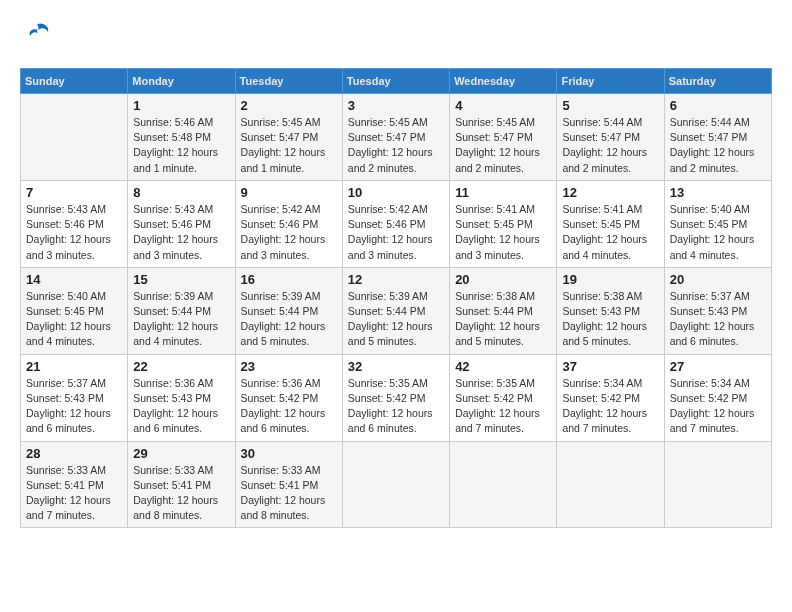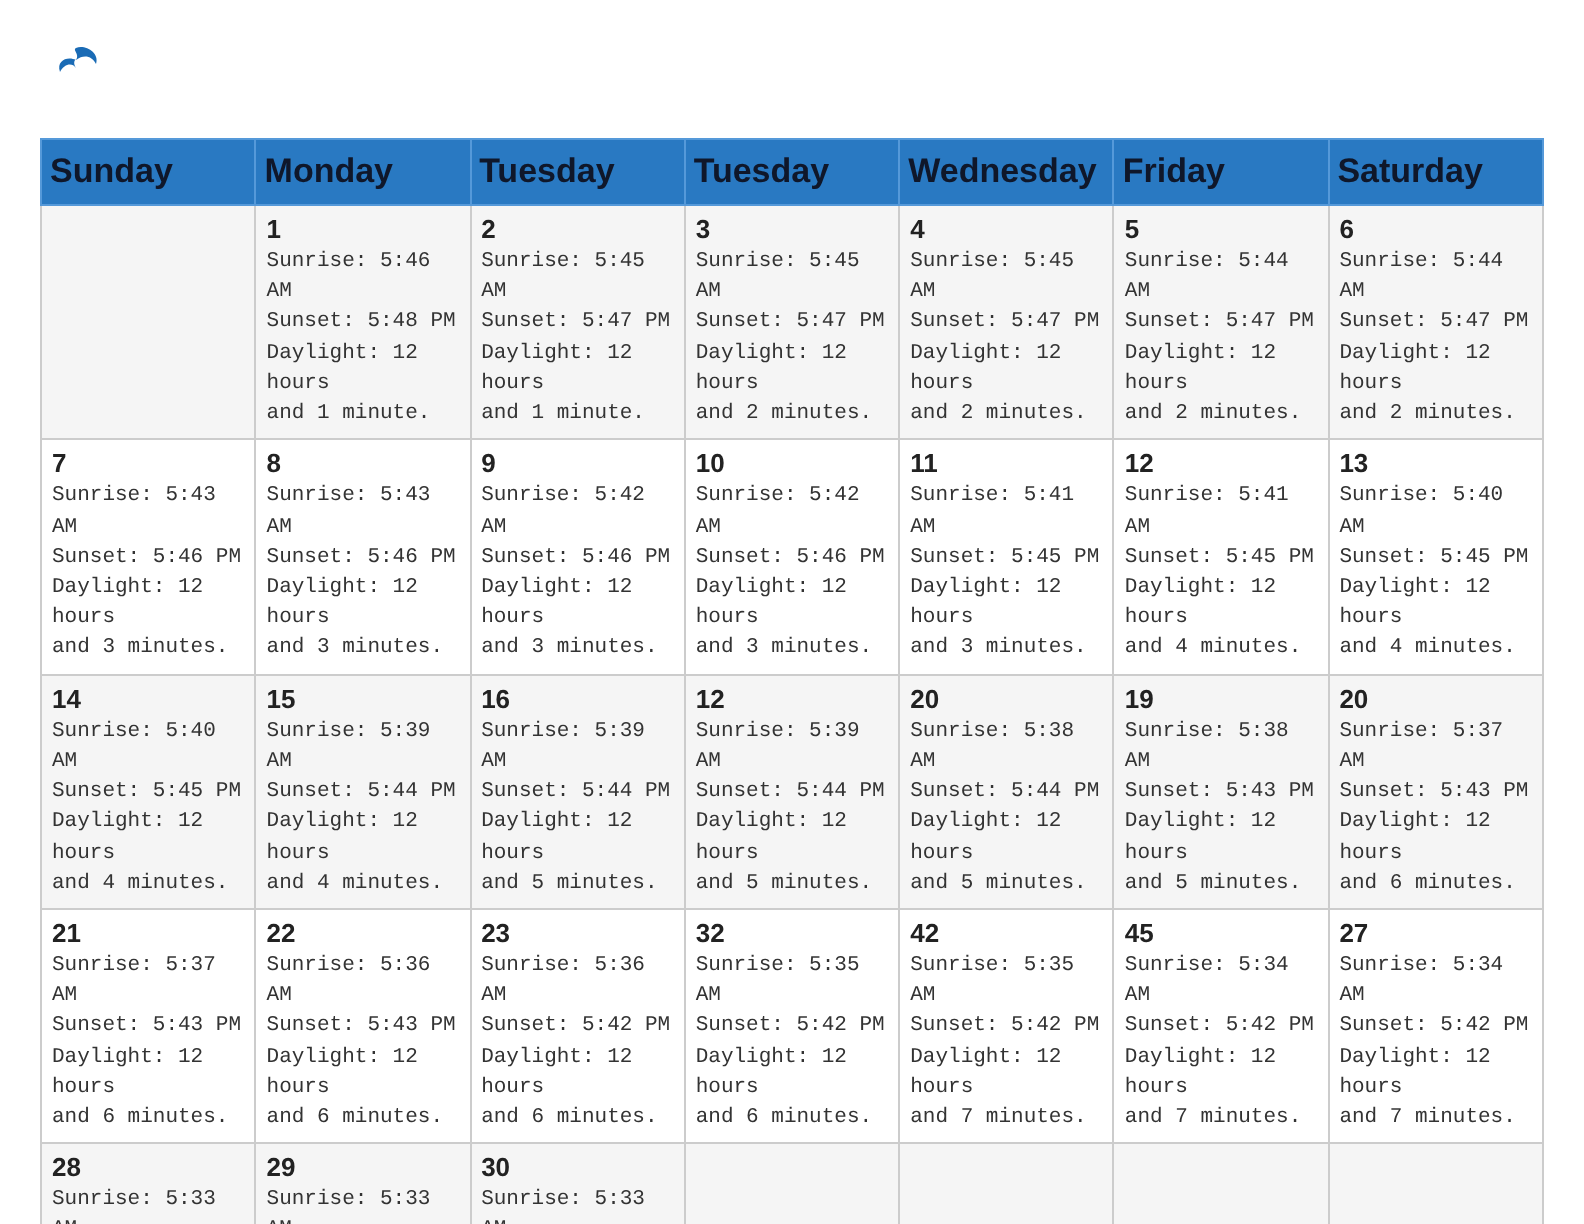--- a/index.html
+++ b/index.html
@@ -44,22 +44,22 @@
       font-size: 16px;
       color: #555;
     }
     table {
       width: 100%;
       border-collapse: collapse;
       table-layout: fixed;
     }
     thead tr th {
       background-color: #2979c2;
-      color: #0f172a;
-      font-size: 17px;
+      color: #e5e5e5;
+      font-size: 11px;
       font-weight: bold;
       padding: 6px 4px;
       text-align: left;
       border: 1px solid #5599d9;
     }
     tbody tr td {
       vertical-align: top;
       border: 1px solid #ccc;
       padding: 4px 5px;
       font-size: 11px;
@@ -76,21 +76,20 @@
       font-size: 13px;
       font-weight: bold;
       color: #222;
       display: block;
       margin-bottom: 2px;
     }
     .day-info {
       font-size: 10.5px;
       color: #333;
       line-height: 1.45;
-      font-family: Liberation Mono, monospace;
     }
     .empty {
       background-color: inherit;
     }
   </style>
 </head>
 <body>
 
 <div class="header">
   <div class="logo">
@@ -303,21 +302,21 @@
 and 6 minutes.</div>
         </td>
         <td>
           <span class="day-num">42</span>
           <div class="day-info" style="white-space: pre-line;">Sunrise: 5:35 AM
 Sunset: 5:42 PM
 Daylight: 12 hours
 and 7 minutes.</div>
         </td>
         <td>
-          <span class="day-num">45</span>
+          <span class="day-num">37</span>
           <div class="day-info" style="white-space: pre-line;">Sunrise: 5:34 AM
 Sunset: 5:42 PM
 Daylight: 12 hours
 and 7 minutes.</div>
         </td>
         <td>
           <span class="day-num">27</span>
           <div class="day-info" style="white-space: pre-line;">Sunrise: 5:34 AM
 Sunset: 5:42 PM
 Daylight: 12 hours

